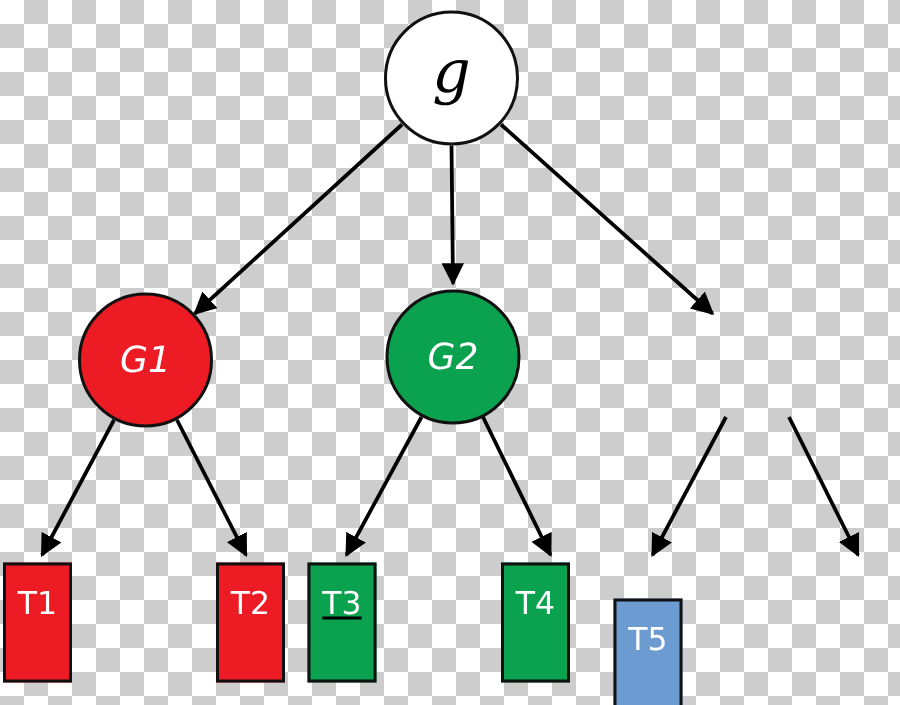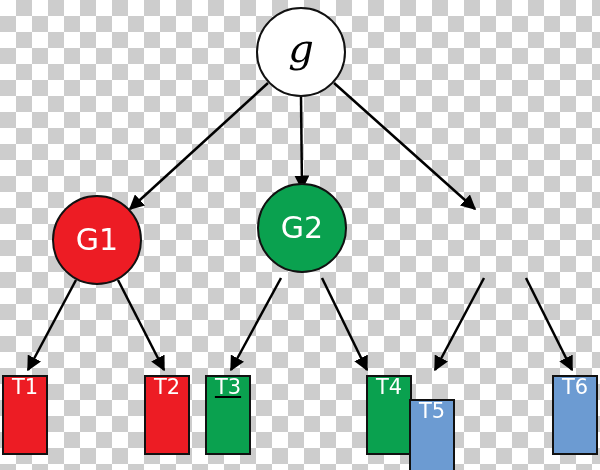--- a/index.html
+++ b/index.html
@@ -49,49 +49,50 @@
   }
   .root-circle .lbl {
     font-family: "DejaVu Serif", serif;
     font-style: italic;
     font-size: 40px;
     color: #000000;
     line-height: 1;
     margin-top: -8px;
   }
   .group-circle .lbl {
-    font-size: 30px;
+    font-style: italic;
+    font-size: 24px;
     color: #ffffff;
     line-height: 1;
   }
   .g1 { left: 52px;  top: 195px; }
-  .g2 { left: 257px; top: 183px; justify-content: center; }
+  .g2 { left: 257px; top: 193px; justify-content: center; }
   .g3 { left: 460px; top: 193px; }
 
   .task-rect {
     position: absolute;
     top: 375px;
     width: 46px;
     height: 80px;
     border: 2px solid #111111;
     box-sizing: border-box;
     display: flex;
-    align-items: flex-start;
+    align-items: center;
     justify-content: center;
     padding-bottom: 26px;
   }
   .task-rect .lbl {
     font-size: 21px;
     color: #ffffff;
     line-height: 1;
   }
   .t1 { left: 2px; }
   .t2 { left: 144px; }
   .t3 { left: 205px; text-decoration: underline; }
-  .t4 { left: 366px; }
+  .t4 { left: 334px; }
   .t5 { left: 409px; margin-top: 24px; }
   .t6 { left: 552px; }
 </style>
 </head>
 <body>
 
 <div class="stage">
 
   <svg class="edges" viewBox="0 0 600 470" xmlns="http://www.w3.org/2000/svg">
     <defs>
@@ -129,17 +130,14 @@
   </div>
   <div class="task-rect t3" style="background-color: rgb(10, 161, 79);">
     <span class="lbl">T3</span>
   </div>
   <div class="task-rect t4" style="background-color: rgb(10, 161, 79);">
     <span class="lbl">T4</span>
   </div>
   <div class="task-rect t5" style="background-color: rgb(108, 155, 210);">
     <span class="lbl">T5</span>
   </div>
-  <div class="task-rect t6" style="background-color: rgb(108, 155, 210);">
-    <span class="lbl">T6</span>
-  </div>
 
 </div>
 
 </body></html>

